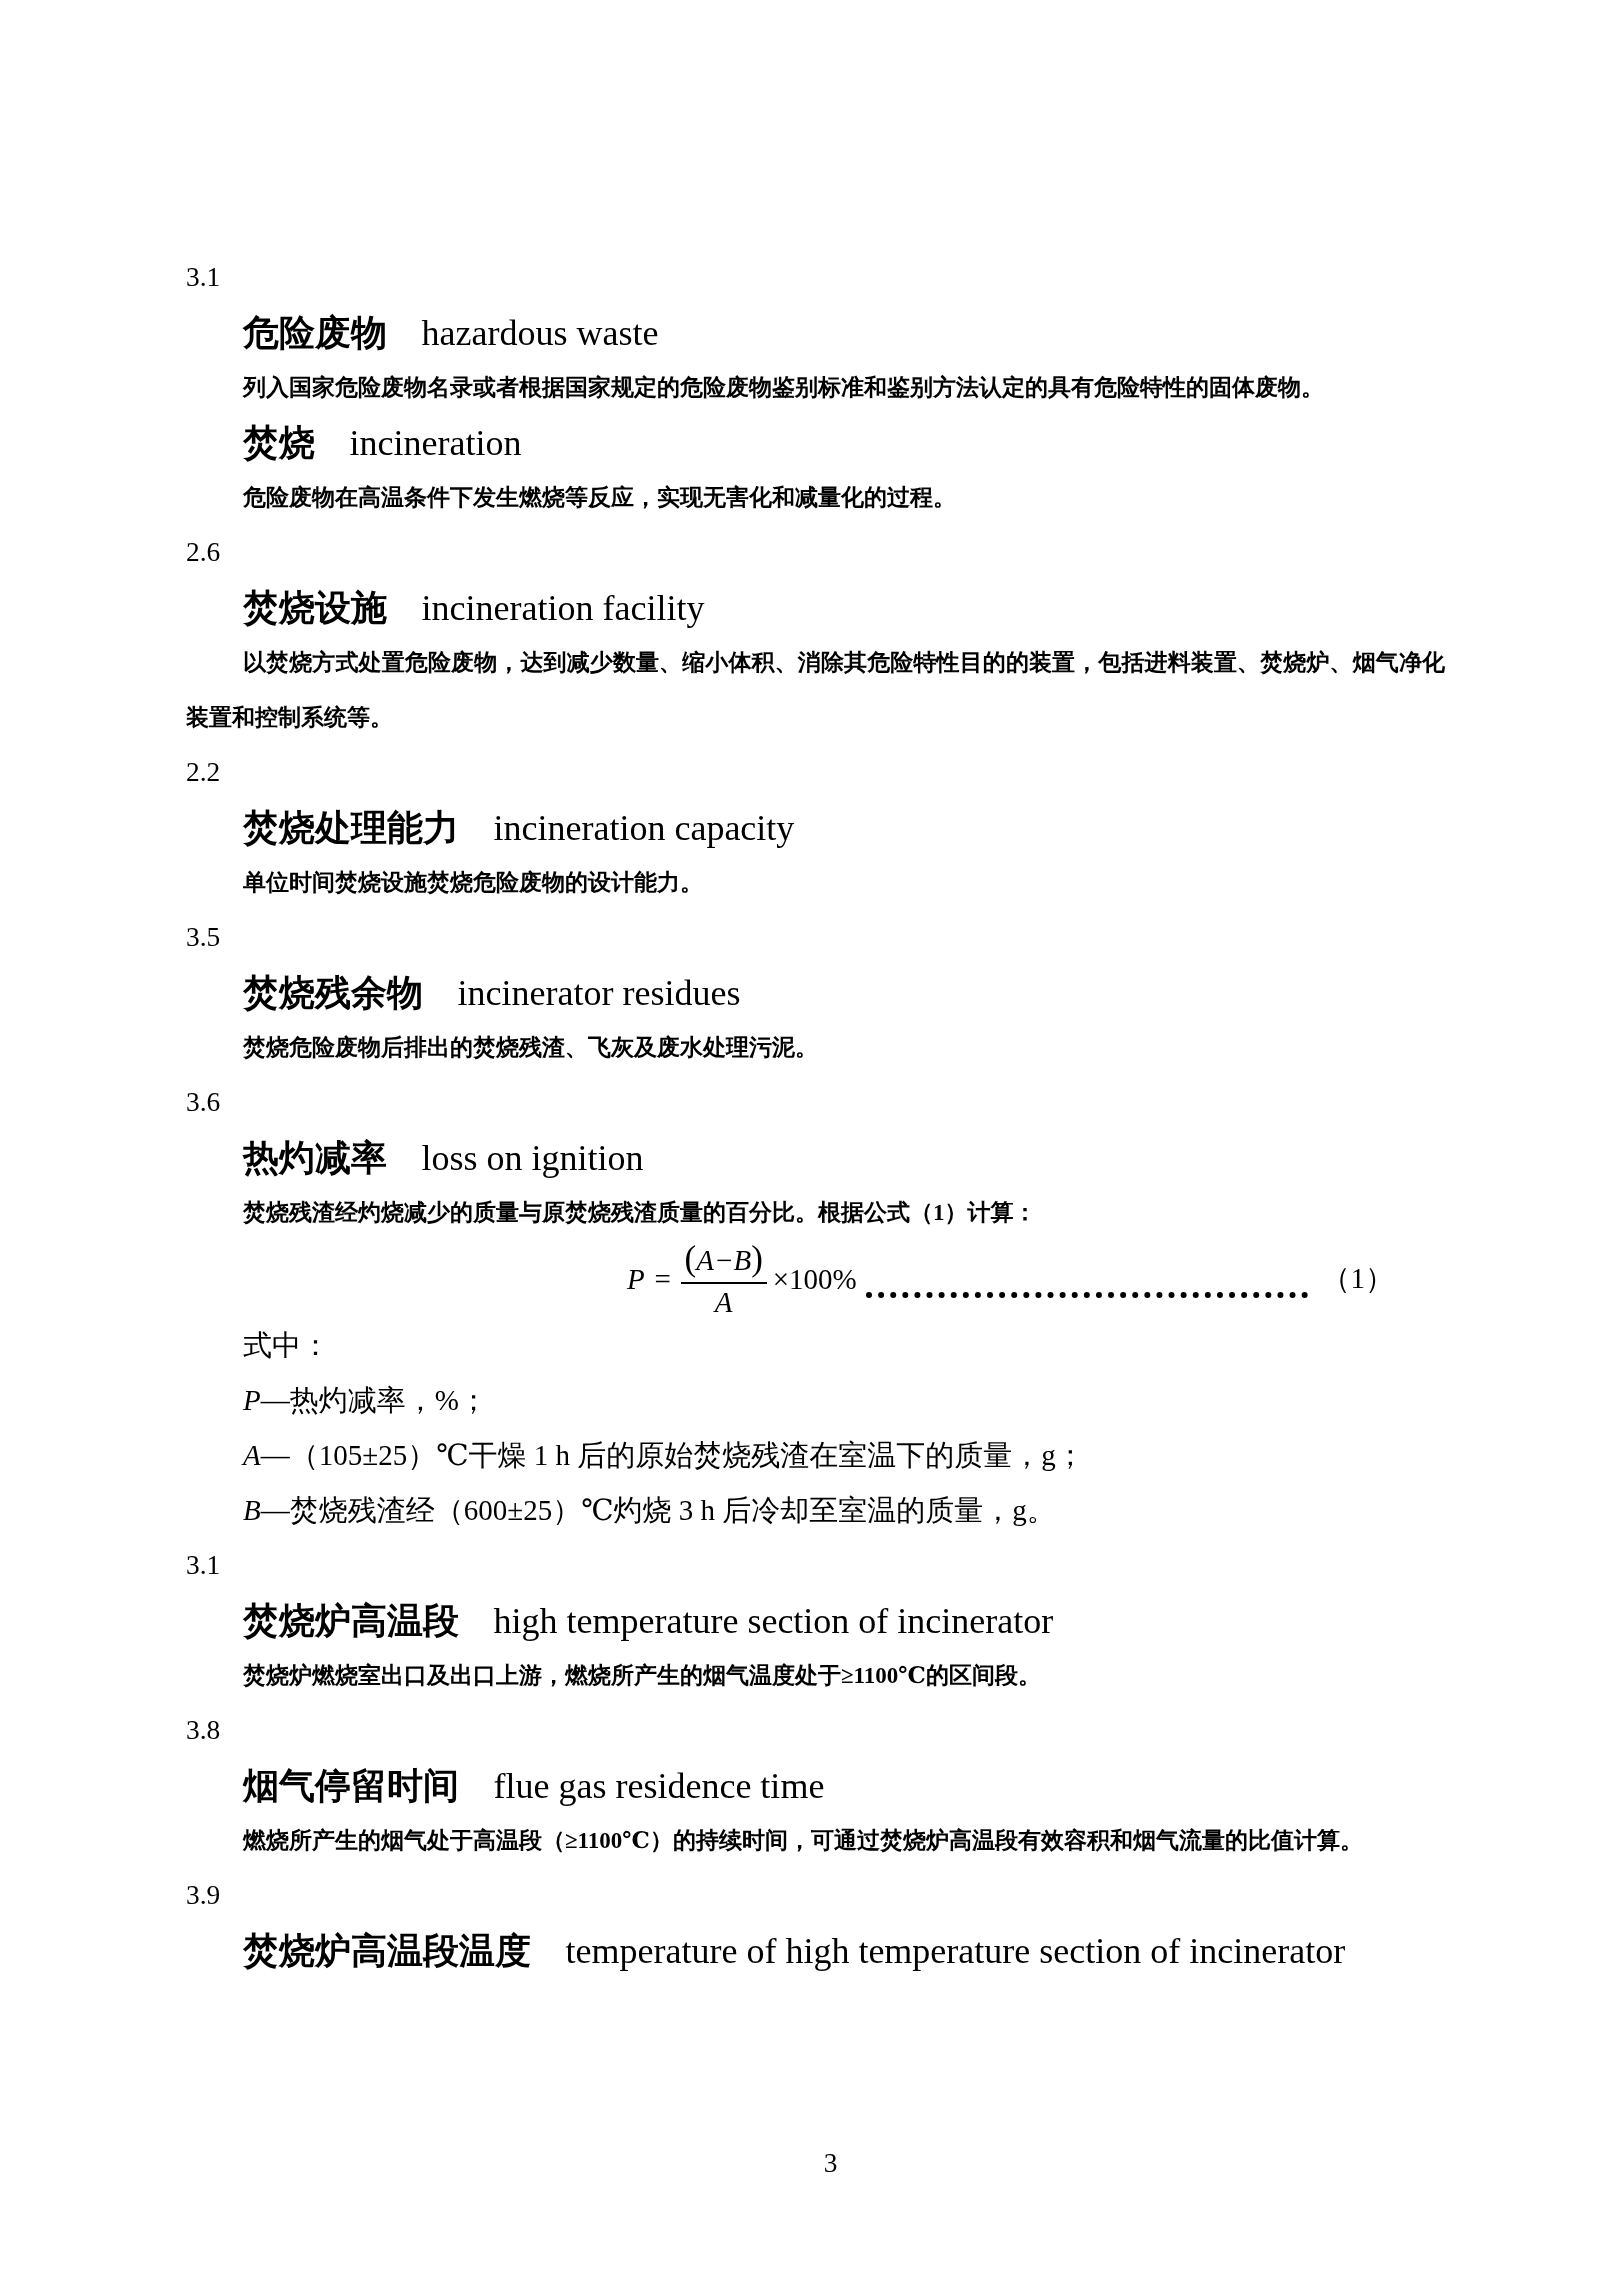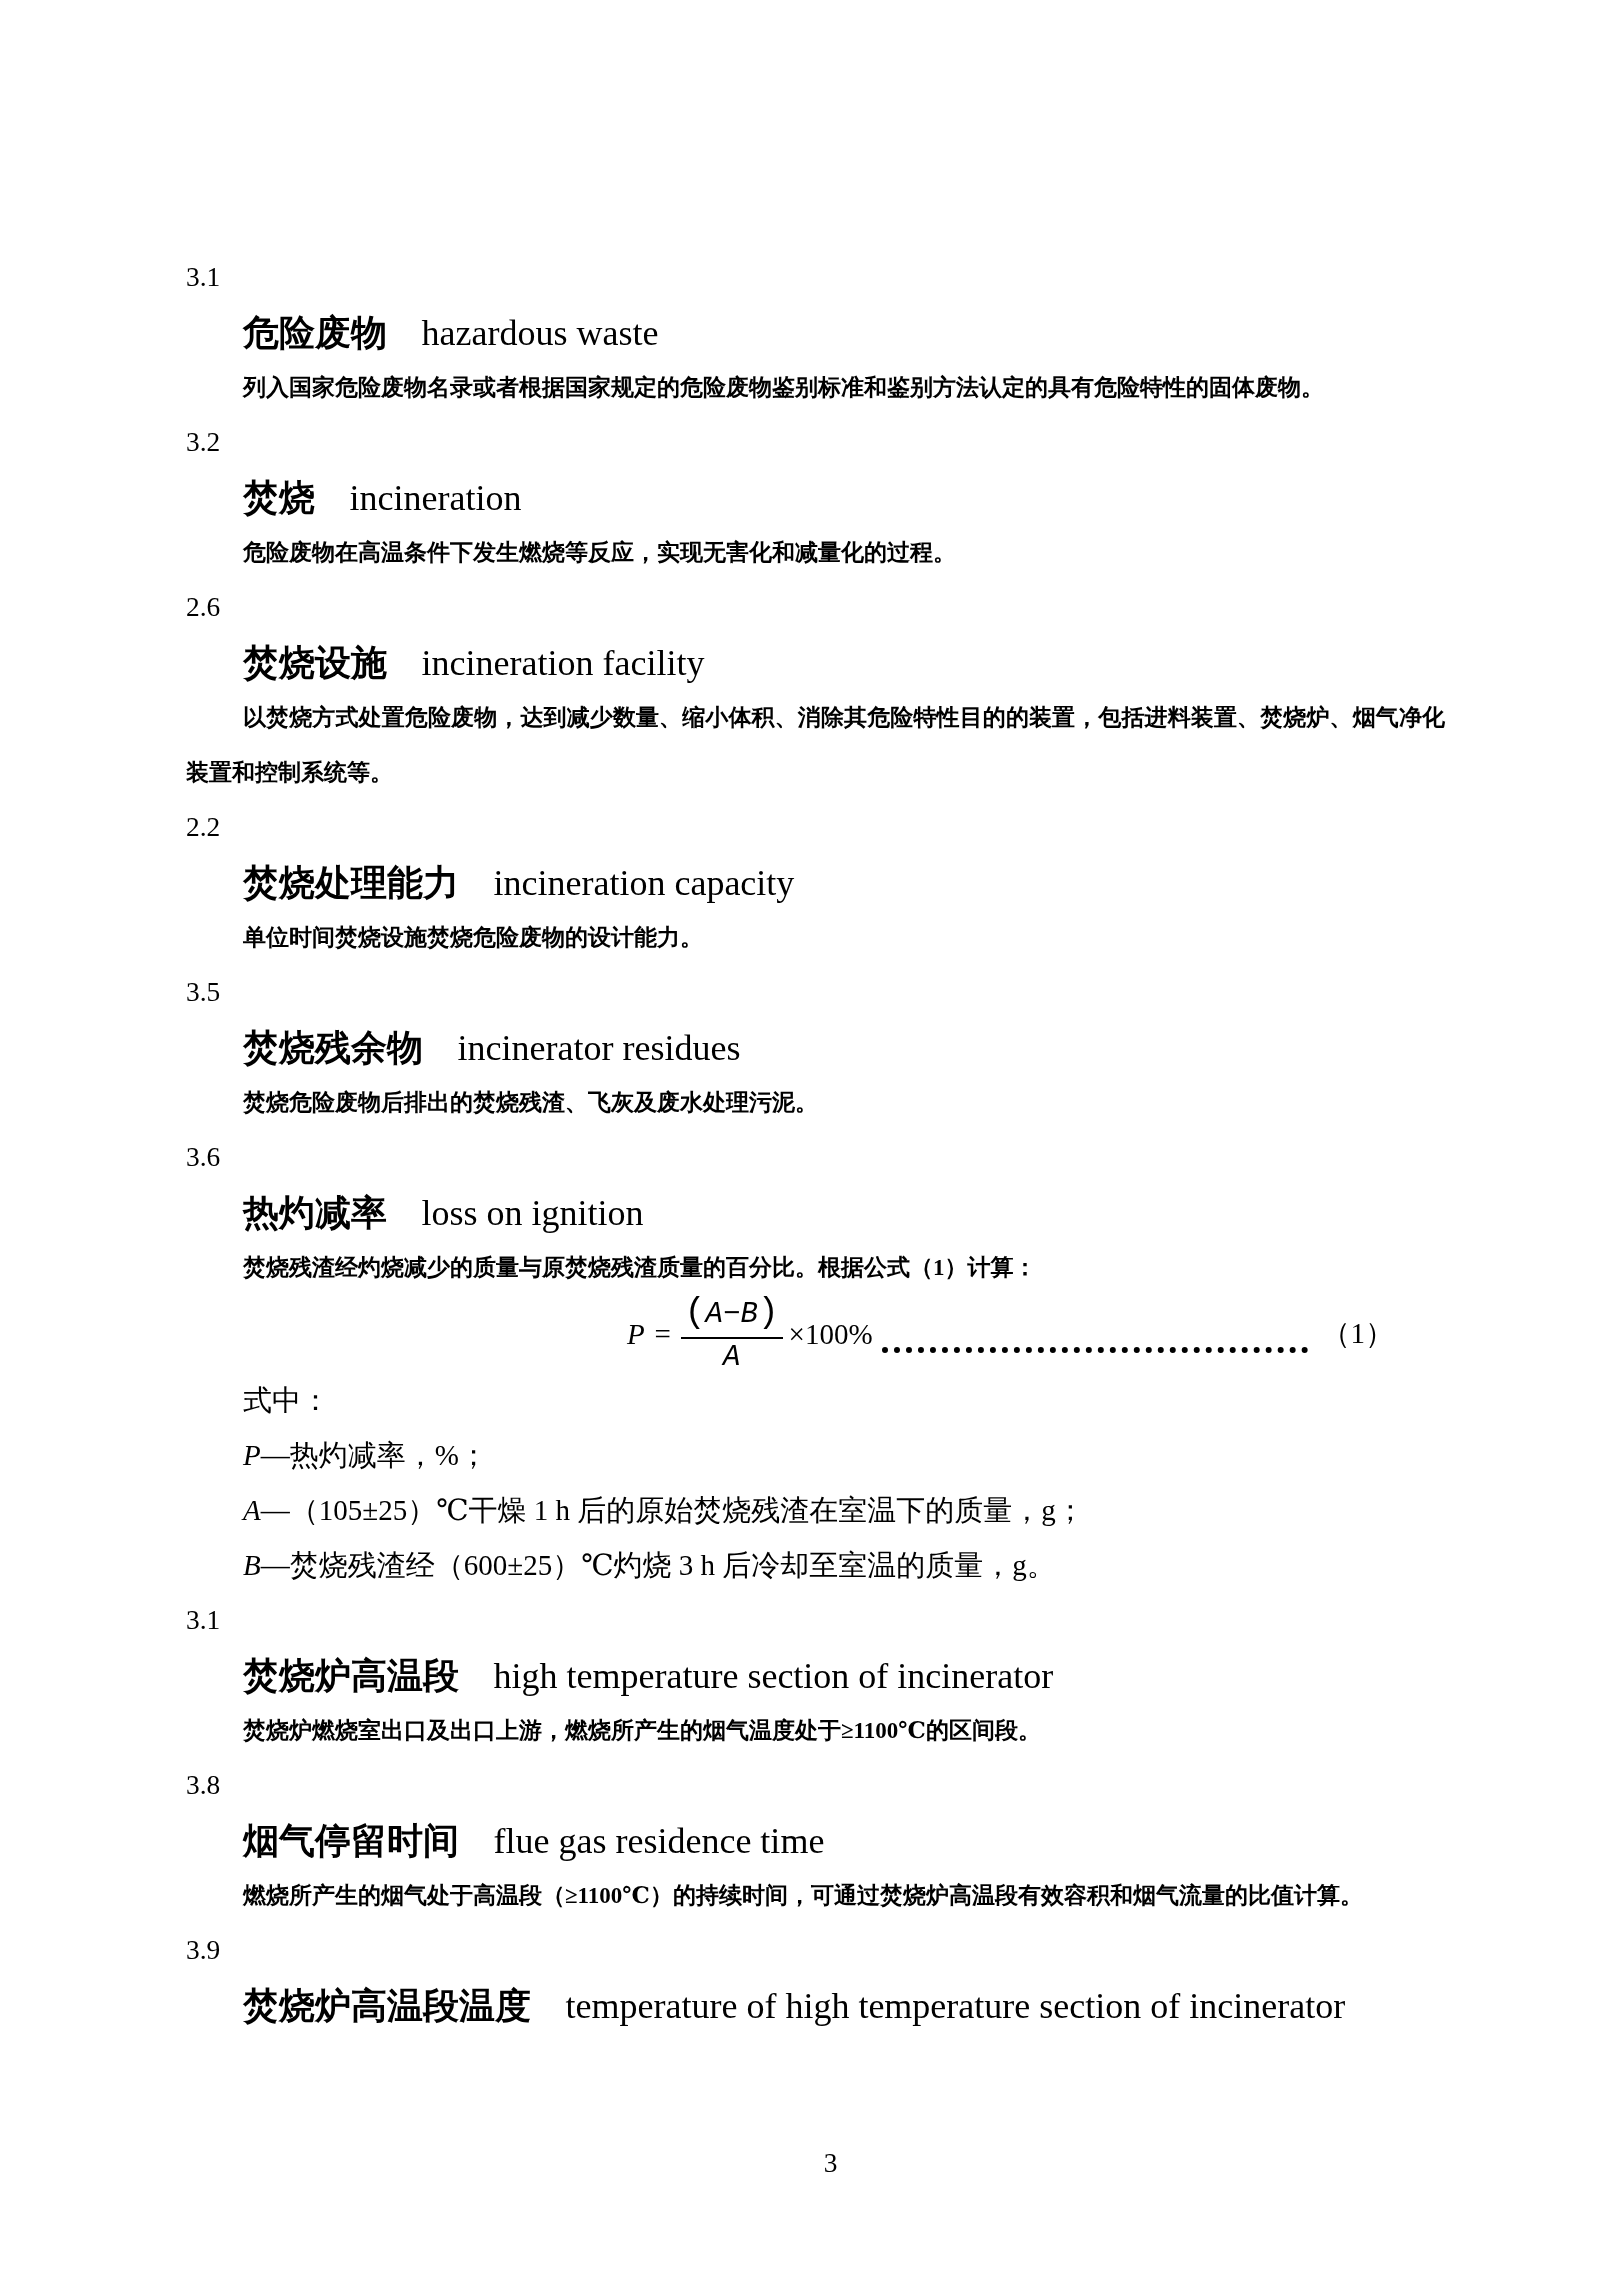--- a/index.html
+++ b/index.html
@@ -56,21 +56,20 @@
     padding-right: 51px;
   }
   .f-spacer { width: 441px; flex: 0 0 auto; }
   .f-var { font-style: italic; }
   .f-eq { margin: 0 9.8px; }
   .frac {
     display: inline-flex;
     flex-direction: column;
     align-items: center;
     text-align: center;
-    font-family: Liberation Mono, monospace;
   }
   .frac .num {
     border-bottom: 2px solid #000;
     padding: 0 3.9px 2.9px 3.9px;
     line-height: 39px;
     white-space: nowrap;
   }
   .frac .den { padding-top: 2px; line-height: 33px; }
   .paren { font-style: normal; font-size: 35px; }
   .f-mult { margin-left: 5.9px; }
@@ -109,21 +108,20 @@
     <section>
       <div class="sec-num">3.1</div>
       <div class="term-line">
         <span class="term-zh">危险废物</span>
         <span class="term-en">hazardous waste</span>
       </div>
       <p class="body-para">列入国家危险废物名录或者根据国家规定的危险废物鉴别标准和鉴别方法认定的具有危险特性的固体废物。</p>
     </section>
 
     <section>
-      <div class="sec-num">3.2</div>
       <div class="term-line">
         <span class="term-zh">焚烧</span>
         <span class="term-en">incineration</span>
       </div>
       <p class="body-para">危险废物在高温条件下发生燃烧等反应，实现无害化和减量化的过程。</p>
     </section>
 
     <section>
       <div class="sec-num">2.6</div>
       <div class="term-line">

